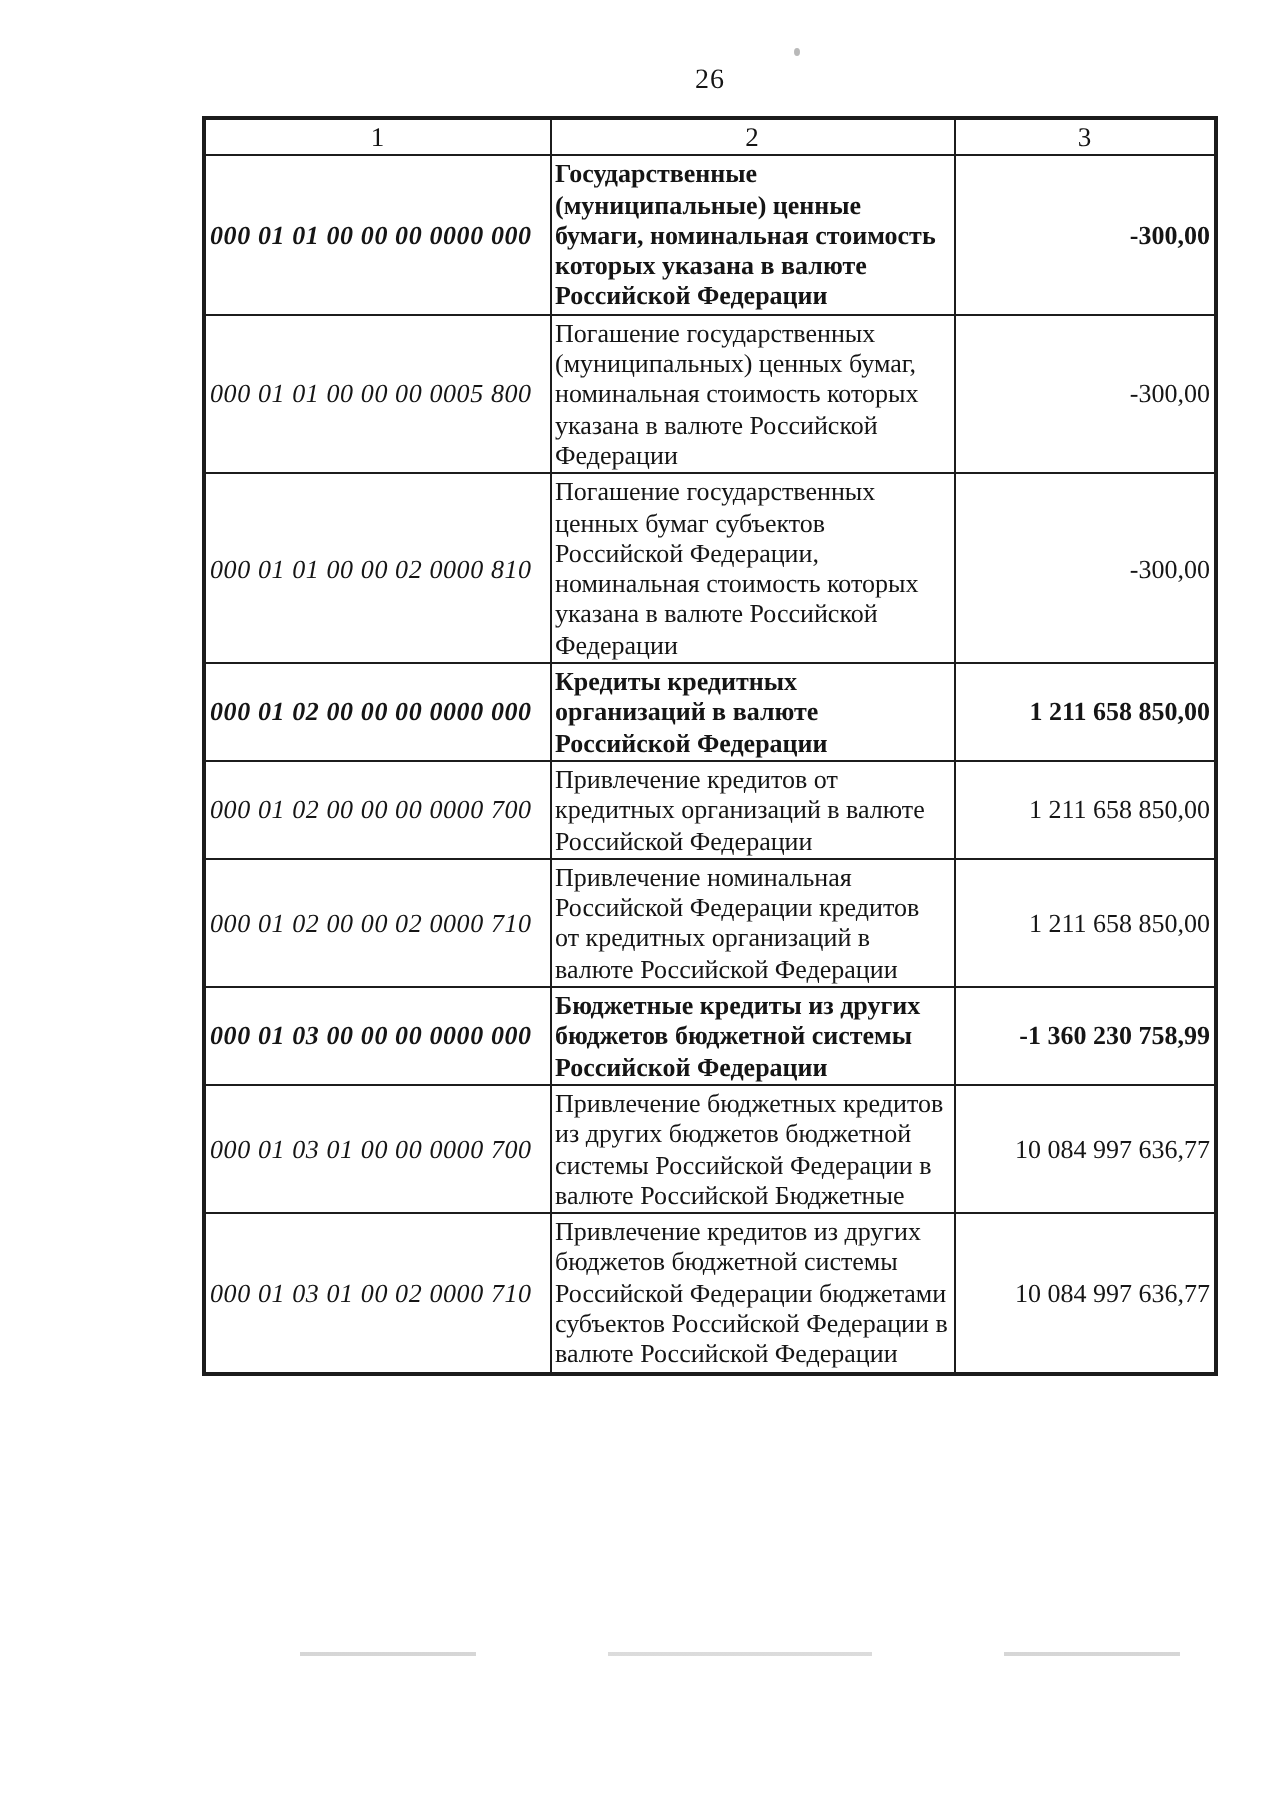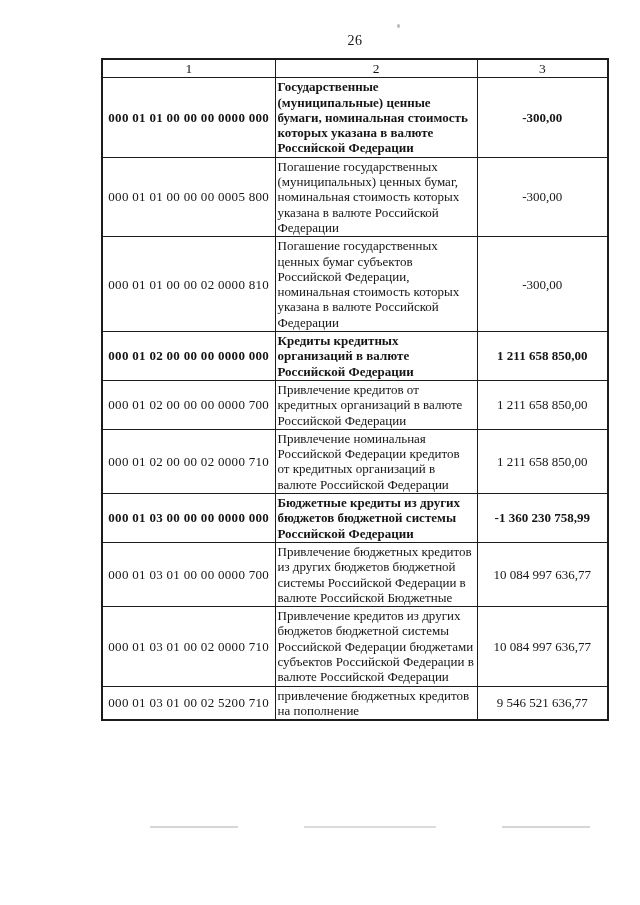--- a/index.html
+++ b/index.html
@@ -55,31 +55,32 @@
   col.c-desc   { width: 202px; }
   col.c-amount { width: 131px; }
   table.budget th {
     font-weight: normal;
     text-align: center;
     height: 15px;
     font-size: 13.5px;
     border-bottom: 1.5px solid #1c1c1c;
   }
   td.code {
-    text-align: center;
+    text-align: left;
     white-space: nowrap;
     letter-spacing: 0.3px;
+    font-style: italic;
   }
   td.desc {
     text-align: left;
     vertical-align: middle;
     padding: 2px 4px 2px 5px;
   }
   td.amount {
-    text-align: center;
+    text-align: right;
     white-space: nowrap;
     padding-right: 9px;
   }
   tr.bold td {
     font-weight: bold;
   }
   
   .table-smudge {
     position: absolute;
     left: 150px;
@@ -159,21 +160,16 @@
     <td class="amount">10 084 997 636,77</td>
   </tr>
 
   <tr>
     <td class="code">000 01 03 01 00 02 0000 710</td>
     <td class="desc">Привлечение кредитов из других бюджетов бюджетной системы Российской Федерации бюджетами субъектов Российской Федерации в валюте Российской Федерации</td>
     <td class="amount">10 084 997 636,77</td>
   </tr>
 
 
-  <tr>
-    <td class="code">000 01 03 01 00 02 5200 710</td>
-    <td class="desc">привлечение бюджетных кредитов на пополнение</td>
-    <td class="amount">9 546 521 636,77</td>
-  </tr>
 </tbody>
 </table>
 
 <div class="table-smudge"></div>
 
 </body></html>

